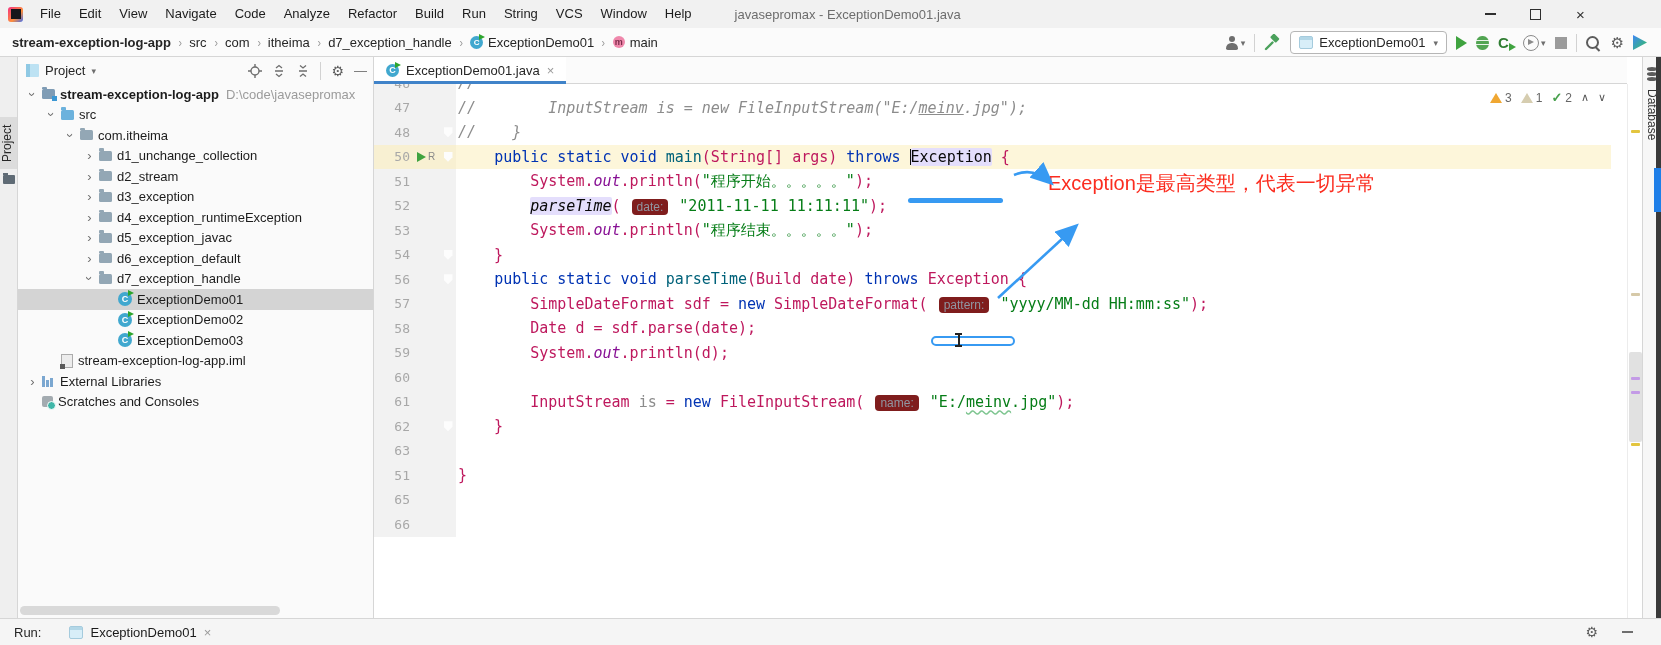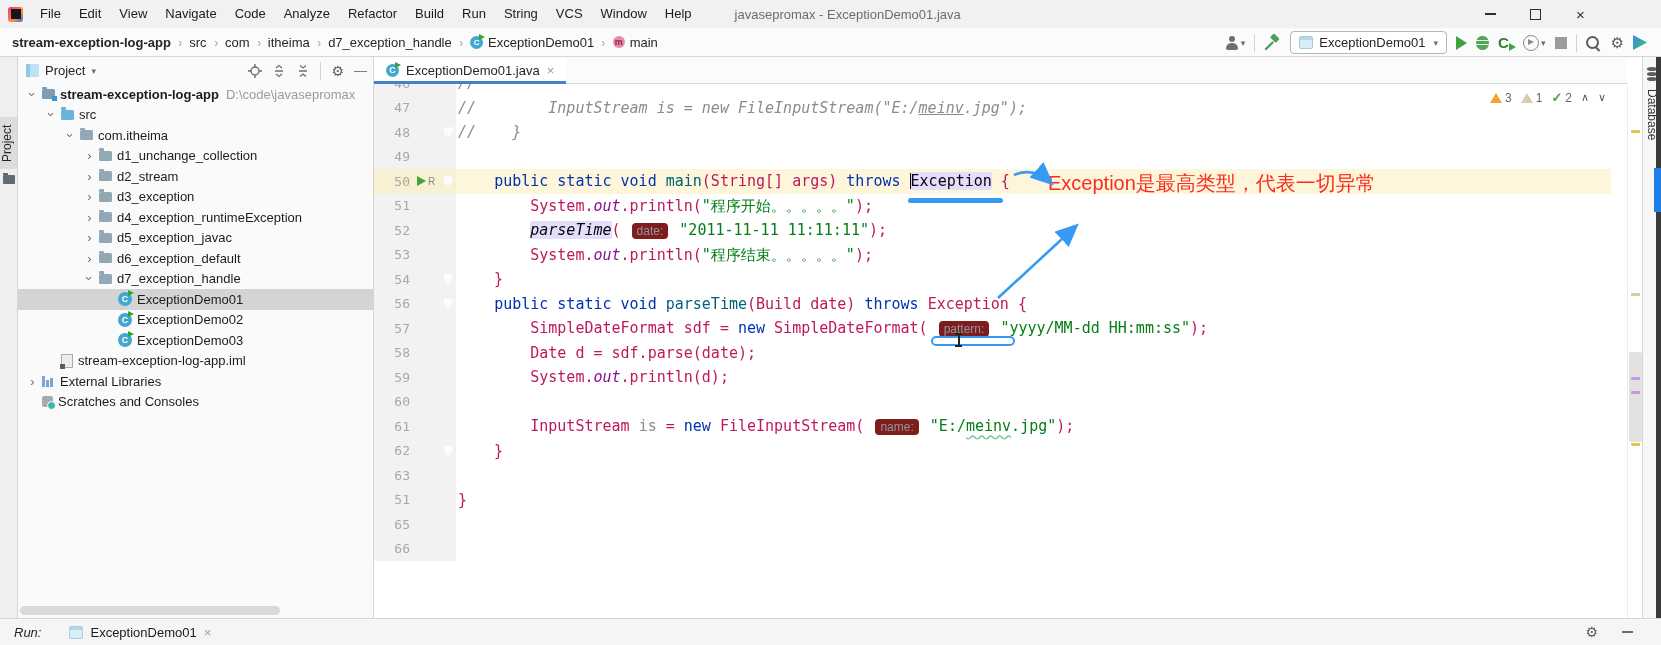--- a/index.html
+++ b/index.html
@@ -150,21 +150,21 @@
   
   .right-bar{position:absolute;right:0;top:57px;width:19px;bottom:27px;background:#f7f7f7;border-left:1px solid #d6d6d6;box-sizing:border-box;}
   .db-icon{position:absolute;top:10px;left:3.5px;width:10px;height:3.5px;border-radius:50%;background:#5c5c5c;box-shadow:0 5px 0 #5c5c5c,0 10px 0 #5c5c5c;}
   .vlabel-right{position:absolute;top:32px;left:2px;writing-mode:vertical-rl;font-size:12px;color:#333;}
   .dark-edge{position:absolute;right:0;width:5px;top:57px;bottom:27px;background:#3a3a3a;}
   .blue-edge{position:absolute;right:0;width:7px;top:168px;height:44px;background:#1f7fe8;}
 
   
   .run-panel{position:absolute;left:0;right:0;bottom:0;height:27px;background:#f5f5f5;border-top:1px solid #d6d6d6;
              display:flex;align-items:center;padding-left:14px;box-sizing:border-box;font-size:13px;}
-  .run-label{color:#262626;margin-right:28px;font-style:italic;}
+  .run-label{color:#262626;margin-right:28px;}
   .run-tab{display:flex;align-items:center;gap:7px;}
   .run-tools{position:absolute;right:28px;display:flex;align-items:center;gap:24px;}
   .mini-bar2{width:11px;height:2px;background:#6e6e6e;}
 
   
   .overlay{position:absolute;inset:0;pointer-events:none;z-index:50;}
   .anno-text{position:absolute;left:1048px;top:170px;font-size:20px;color:#fb2c1f;white-space:nowrap;}
   .anno-underline{position:absolute;left:908px;top:198px;width:95px;height:5px;background:#379af2;border-radius:3px;}
   .anno-box{position:absolute;left:931px;top:336px;width:84px;height:10px;border:2.5px solid #379af2;border-radius:6px;box-sizing:border-box;}
   .ibeam{position:absolute;left:958px;top:333px;width:1.6px;height:14px;background:#222;}
@@ -412,28 +412,20 @@
           <div class="row">
             <span class="gut">
               <span class="num">48</span>
               <span class="gic"></span>
               <span class="fldc">
                 <span class="fold-marker"></span>
               </span>
             </span>
             <span class="codetext"><span class="c">//    }</span></span>
           </div>
-          <div class="row">
-            <span class="gut">
-              <span class="num">49</span>
-              <span class="gic"></span>
-              <span class="fldc"></span>
-            </span>
-            <span class="codetext"></span>
-          </div>
           <div class="row cur">
             <span class="gut">
               <span class="num">50</span>
               <span class="gic">
                 <span class="run-arrow"></span>
                 <span class="run-r">R</span>
               </span>
               <span class="fldc">
                 <span class="fold-marker"></span>
               </span>

